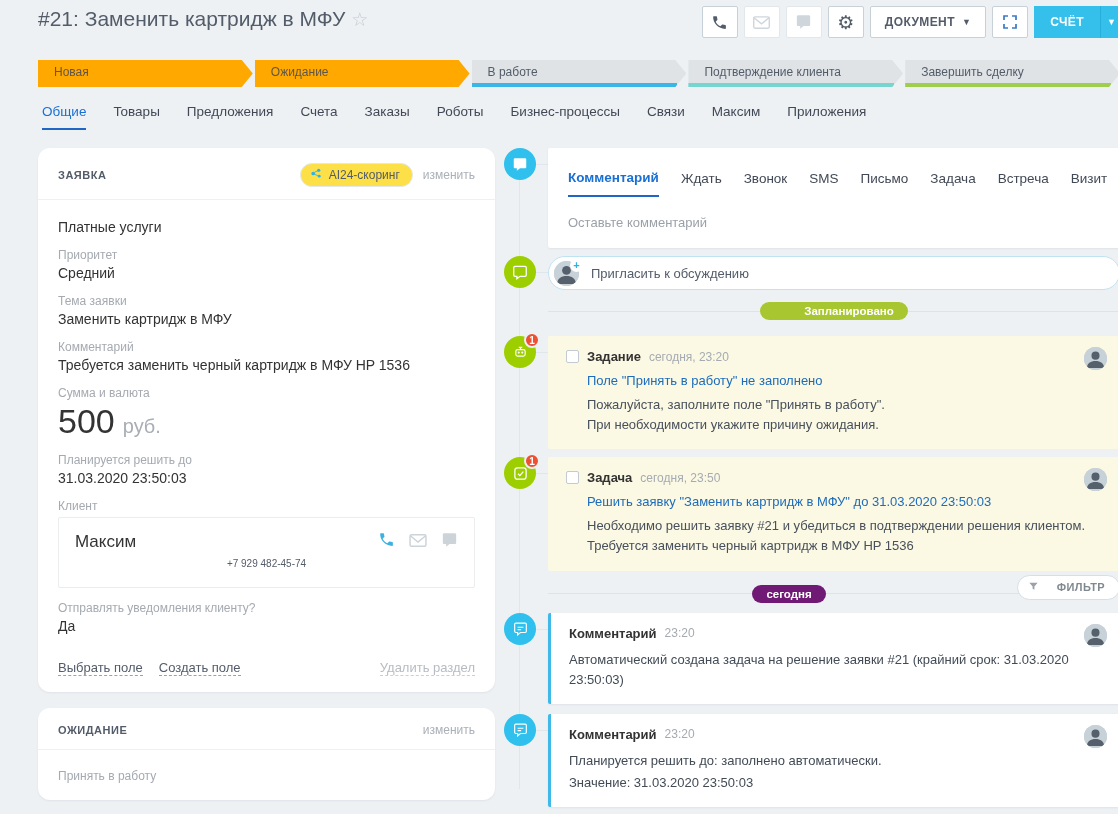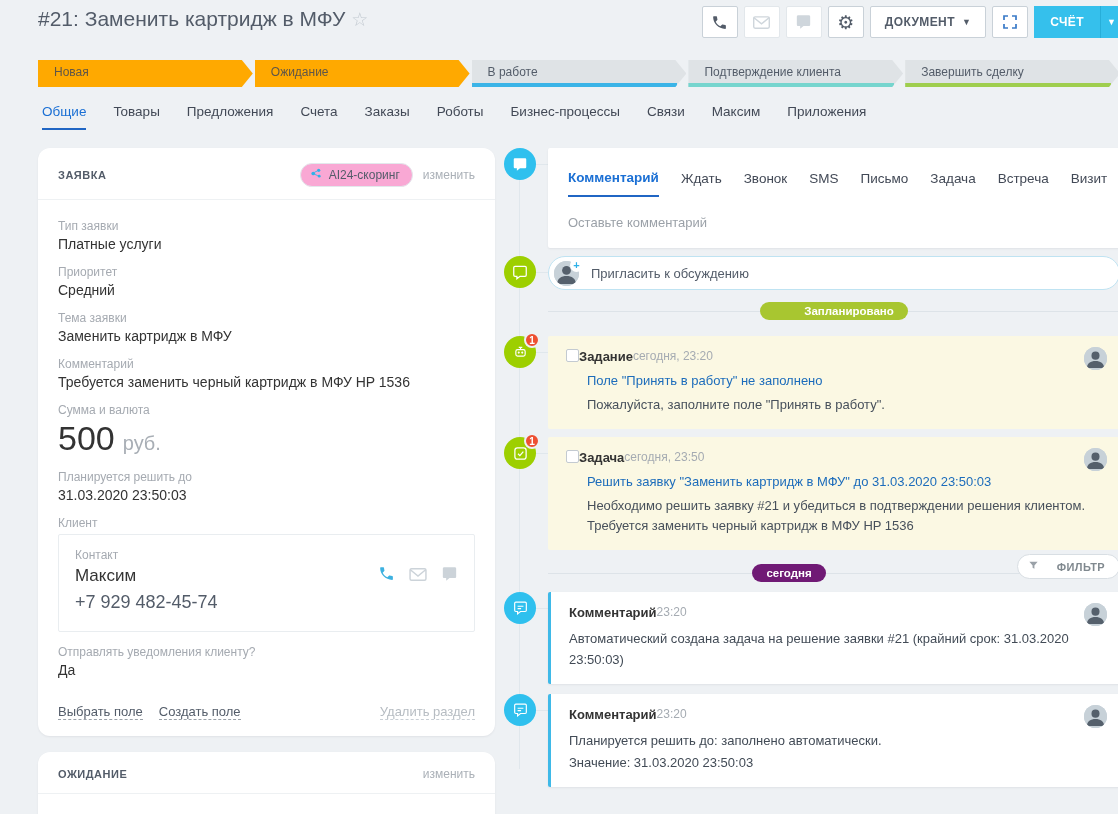--- a/index.html
+++ b/index.html
@@ -41,35 +41,35 @@
   .tab { color:#424956; cursor:pointer; padding-bottom:9px;text-align:right; }
   .tab.active { color:#1a6fd4; border-bottom:2px solid #2066c4; }
 
   
   .left-col { position:absolute; left:18px; top:148px; width:457px; display:flex; flex-direction:column; gap:16px; }
   .panel { background:#fff; border-radius:12px; box-shadow:0 1px 2px rgba(60,70,80,.08); }
   .panel-head { display:flex; align-items:center; padding:15px 20px 12px 20px; border-bottom:1px solid #eef1f3; }
   .panel-title { font-size:11px; font-weight:bold; color:#535c69; letter-spacing:.5px; flex:0 0 auto; }
   .panel-head-right { margin-left:auto; display:flex; align-items:center; gap:10px; }
   .ai-badge { display:flex; align-items:center; gap:6px; border:1px solid #e3e8ec; border-radius:13px;
-              padding:3px 12px 3px 9px; font-size:12px; color:#535c69; cursor:pointer; background:#f9a8d4; }
+              padding:3px 12px 3px 9px; font-size:12px; color:#535c69; cursor:pointer; background:#fde047; }
   .edit-link { font-size:12px; color:#aab0b7; cursor:pointer; }
   .panel-body { padding:6px 20px 14px 20px; }
   .field { margin-top:13px; }
   .f-label { font-size:12px; color:#a5aab1; margin-bottom:3px; }
   .f-value { font-size:14px; color:#333; }
   .amount-row { display:flex; align-items:baseline; gap:8px; }
   .amount-num { font-size:34px; color:#333; font-weight:400; line-height:1.1; }
   .amount-cur { font-size:20px; color:#a8aeb5; }
   .client-box { border:1px solid #e9edf0; border-radius:2px; padding:13px 16px 18px 16px; margin-top:4px; }
   .contact-name-row { display:flex; align-items:center; }
   .contact-name { font-size:17px; color:#333; }
   .contact-icons { margin-left:auto; display:flex; gap:14px; align-items:center; }
   .contact-icons .ico { cursor:pointer; }
-  .contact-phone { font-size:18px; color:#535c69; margin-top:6px; }
+  .contact-phone { font-size:10px; color:#535c69; margin-top:6px;text-align:center; }
   .panel-foot { display:flex; align-items:center; padding:12px 20px 16px 20px; gap:16px; }
   .dash-link { font-size:13px; color:#535c69; border-bottom:1px dashed #9aa1a8; cursor:pointer; }
   .dash-link.muted { color:#b6bcc2; border-bottom-color:#c9cfd5; margin-left:auto; }
 
   
   .right-col { position:absolute; left:484px; top:148px; width:616px; }
   .right-col::before { content:""; position:absolute; left:15px; top:20px; bottom:30px; width:1px; background:#e0e7ec; }
   .t-row { position:relative; display:flex; align-items:flex-start; }
   .t-icon { width:32px; height:32px; border-radius:50%; flex-shrink:0; position:relative; z-index:2;
             display:flex; align-items:center; justify-content:center; }
@@ -106,21 +106,21 @@
   .div-line { flex:1; height:1px; background:#dde3e8; }
   .pill { border-radius:11px; padding:3px 14px; font-size:11.5px; font-weight:bold; color:#fff; white-space:nowrap; }
   .pill.green { background:#a8c630;padding-left:44px; }
   .pill.blue { background:#701a75; }
   .filter-btn { position:absolute; right:0; top:-10px; background:#fff; border:1px solid #d8dee3; border-radius:14px;
                 padding:5px 14px 5px 10px; font-size:11px; font-weight:bold; color:#80898f; letter-spacing:.4px;
                 display:flex; align-items:center; gap:18px; cursor:pointer; }
 
   
   .tc-pad { padding:13px 18px 14px 18px; }
-  .tc-head { display:flex; gap:0; }
+  .tc-head { display:flex; align-items:center; gap:8px; }
   .checkbox { width:13px; height:13px; border:1px solid #c3cad1; border-radius:2px; background:#fff; cursor:pointer; flex-shrink:0; }
   .tc-title { font-size:13px; font-weight:bold; color:#333; }
   .tc-time { font-size:12px; color:#a5abb2; }
   .tc-link { display:block; font-size:13px; color:#1c6cbb; margin:9px 0 7px 21px; cursor:pointer; text-decoration:none; }
   .tc-line { font-size:13px; color:#47505b; margin-left:21px; line-height:1.55; }
   .avatar { position:absolute; right:13px; top:11px; }
   .av { width:23px; height:23px; border-radius:50%; overflow:hidden; background:#c7d1d8; display:block; }
   .tc-text { font-size:13px; color:#424b56; margin-top:9px; line-height:1.55; }
 
   .mb8{margin-bottom:8px;} .mb12{margin-bottom:12px;} .mb6{margin-bottom:6px;} .mb10{margin-bottom:10px;} .mb16{margin-bottom:16px;}
@@ -222,21 +222,20 @@
                   <circle cx="17" cy="17" r="2.6"></circle>
                   <path d="M8 10l6-3M8.5 13.5l6 2.5" stroke="#2fb1e8" stroke-width="1.6"></path>
                 </svg></span>
             <span>AI24-скоринг</span>
           </span>
           <span class="edit-link">изменить</span>
         </span>
       </div>
       <div class="panel-body">
         <div class="field">
-          <div class="f-label">Тип заявки</div>
           <div class="f-value">Платные услуги</div>
         </div>
         <div class="field">
           <div class="f-label">Приоритет</div>
           <div class="f-value">Средний</div>
         </div>
         <div class="field">
           <div class="f-label">Тема заявки</div>
           <div class="f-value">Заменить картридж в МФУ</div>
         </div>
@@ -251,21 +250,20 @@
             <span class="amount-cur">руб.</span>
           </div>
         </div>
         <div class="field">
           <div class="f-label">Планируется решить до</div>
           <div class="f-value">31.03.2020 23:50:03</div>
         </div>
         <div class="field">
           <div class="f-label">Клиент</div>
           <div class="client-box">
-            <div class="f-label">Контакт</div>
             <div class="contact-name-row">
               <span class="contact-name">Максим</span>
               <span class="contact-icons">
                 <span class="ico"><svg width="17" height="17" viewBox="0 0 24 24" fill="#3db1e0">
                       <path d="M6.62 10.79c1.44 2.83 3.76 5.14 6.59 6.59l2.2-2.2c.27-.27.67-.36 1.02-.24 1.12.37 2.33.57 3.57.57.55 0 1 .45 1 1V20c0 .55-.45 1-1 1-9.39 0-17-7.61-17-17 0-.55.45-1 1-1h3.5c.55 0 1 .45 1 1 0 1.25.2 2.45.57 3.57.11.35.03.74-.25 1.02l-2.2 2.2z"></path>
                     </svg></span>
                 <span class="ico"><svg width="18" height="13" viewBox="0 0 24 18" fill="none" stroke="#ccd3d9" stroke-width="2">
                       <rect x="1" y="1" width="22" height="16" rx="2"></rect>
                       <path d="M1 2l11 9L23 2"></path>
                     </svg></span>
@@ -369,20 +367,21 @@
       </div>
       <div class="t-conn"></div>
       <div class="t-card yellow tc-pad">
         <div class="tc-head">
           <span class="checkbox"></span>
           <span class="tc-title">Задание</span>
           <span class="tc-time">сегодня, 23:20</span>
         </div>
         <a class="tc-link">Поле "Принять в работу" не заполнено</a>
         <div class="tc-line">Пожалуйста, заполните поле "Принять в работу".</div>
+        <div class="tc-line">При необходимости укажите причину ожидания.</div>
         <span class="avatar">
             <span class="av"><svg width="23" height="23" viewBox="0 0 24 24">
                 <rect width="24" height="24" fill="#c7d1d8"></rect>
                 <circle cx="12" cy="9" r="4.2" fill="#55606c"></circle>
                 <path d="M3 22c0-5 4-7.5 9-7.5s9 2.5 9 7.5z" fill="#55606c"></path>
               </svg></span>
           </span>
       </div>
     </div>
 

